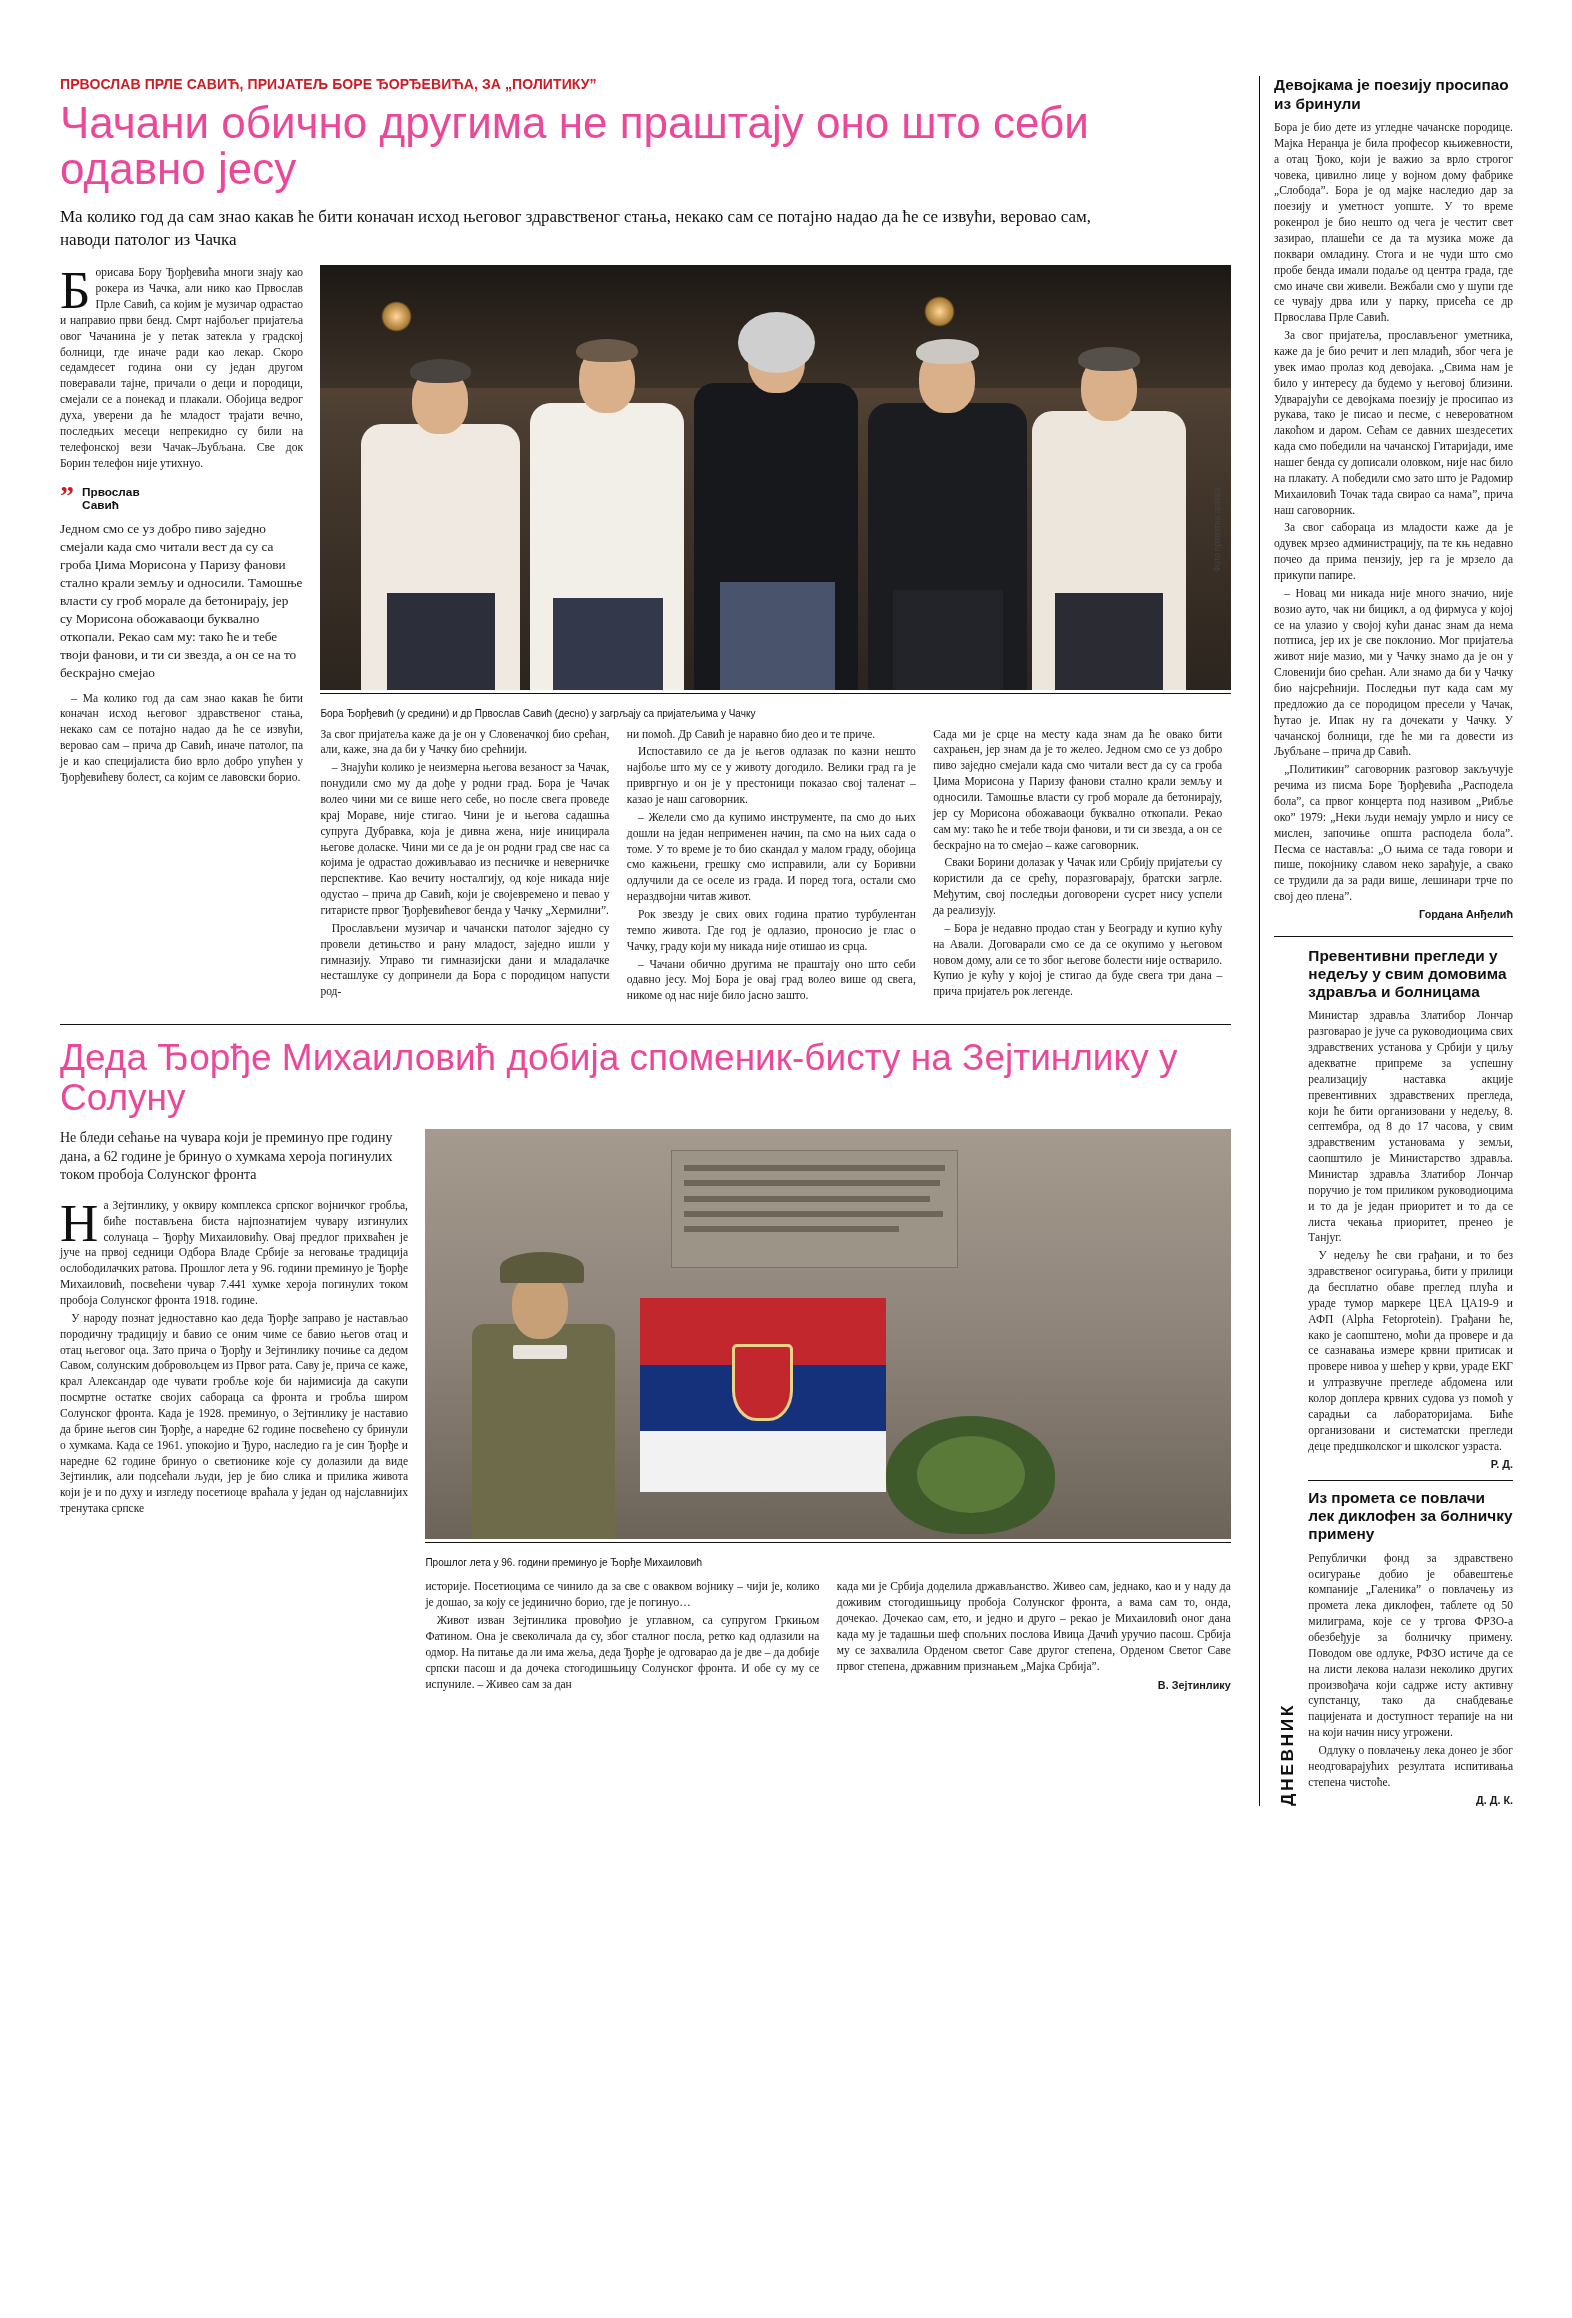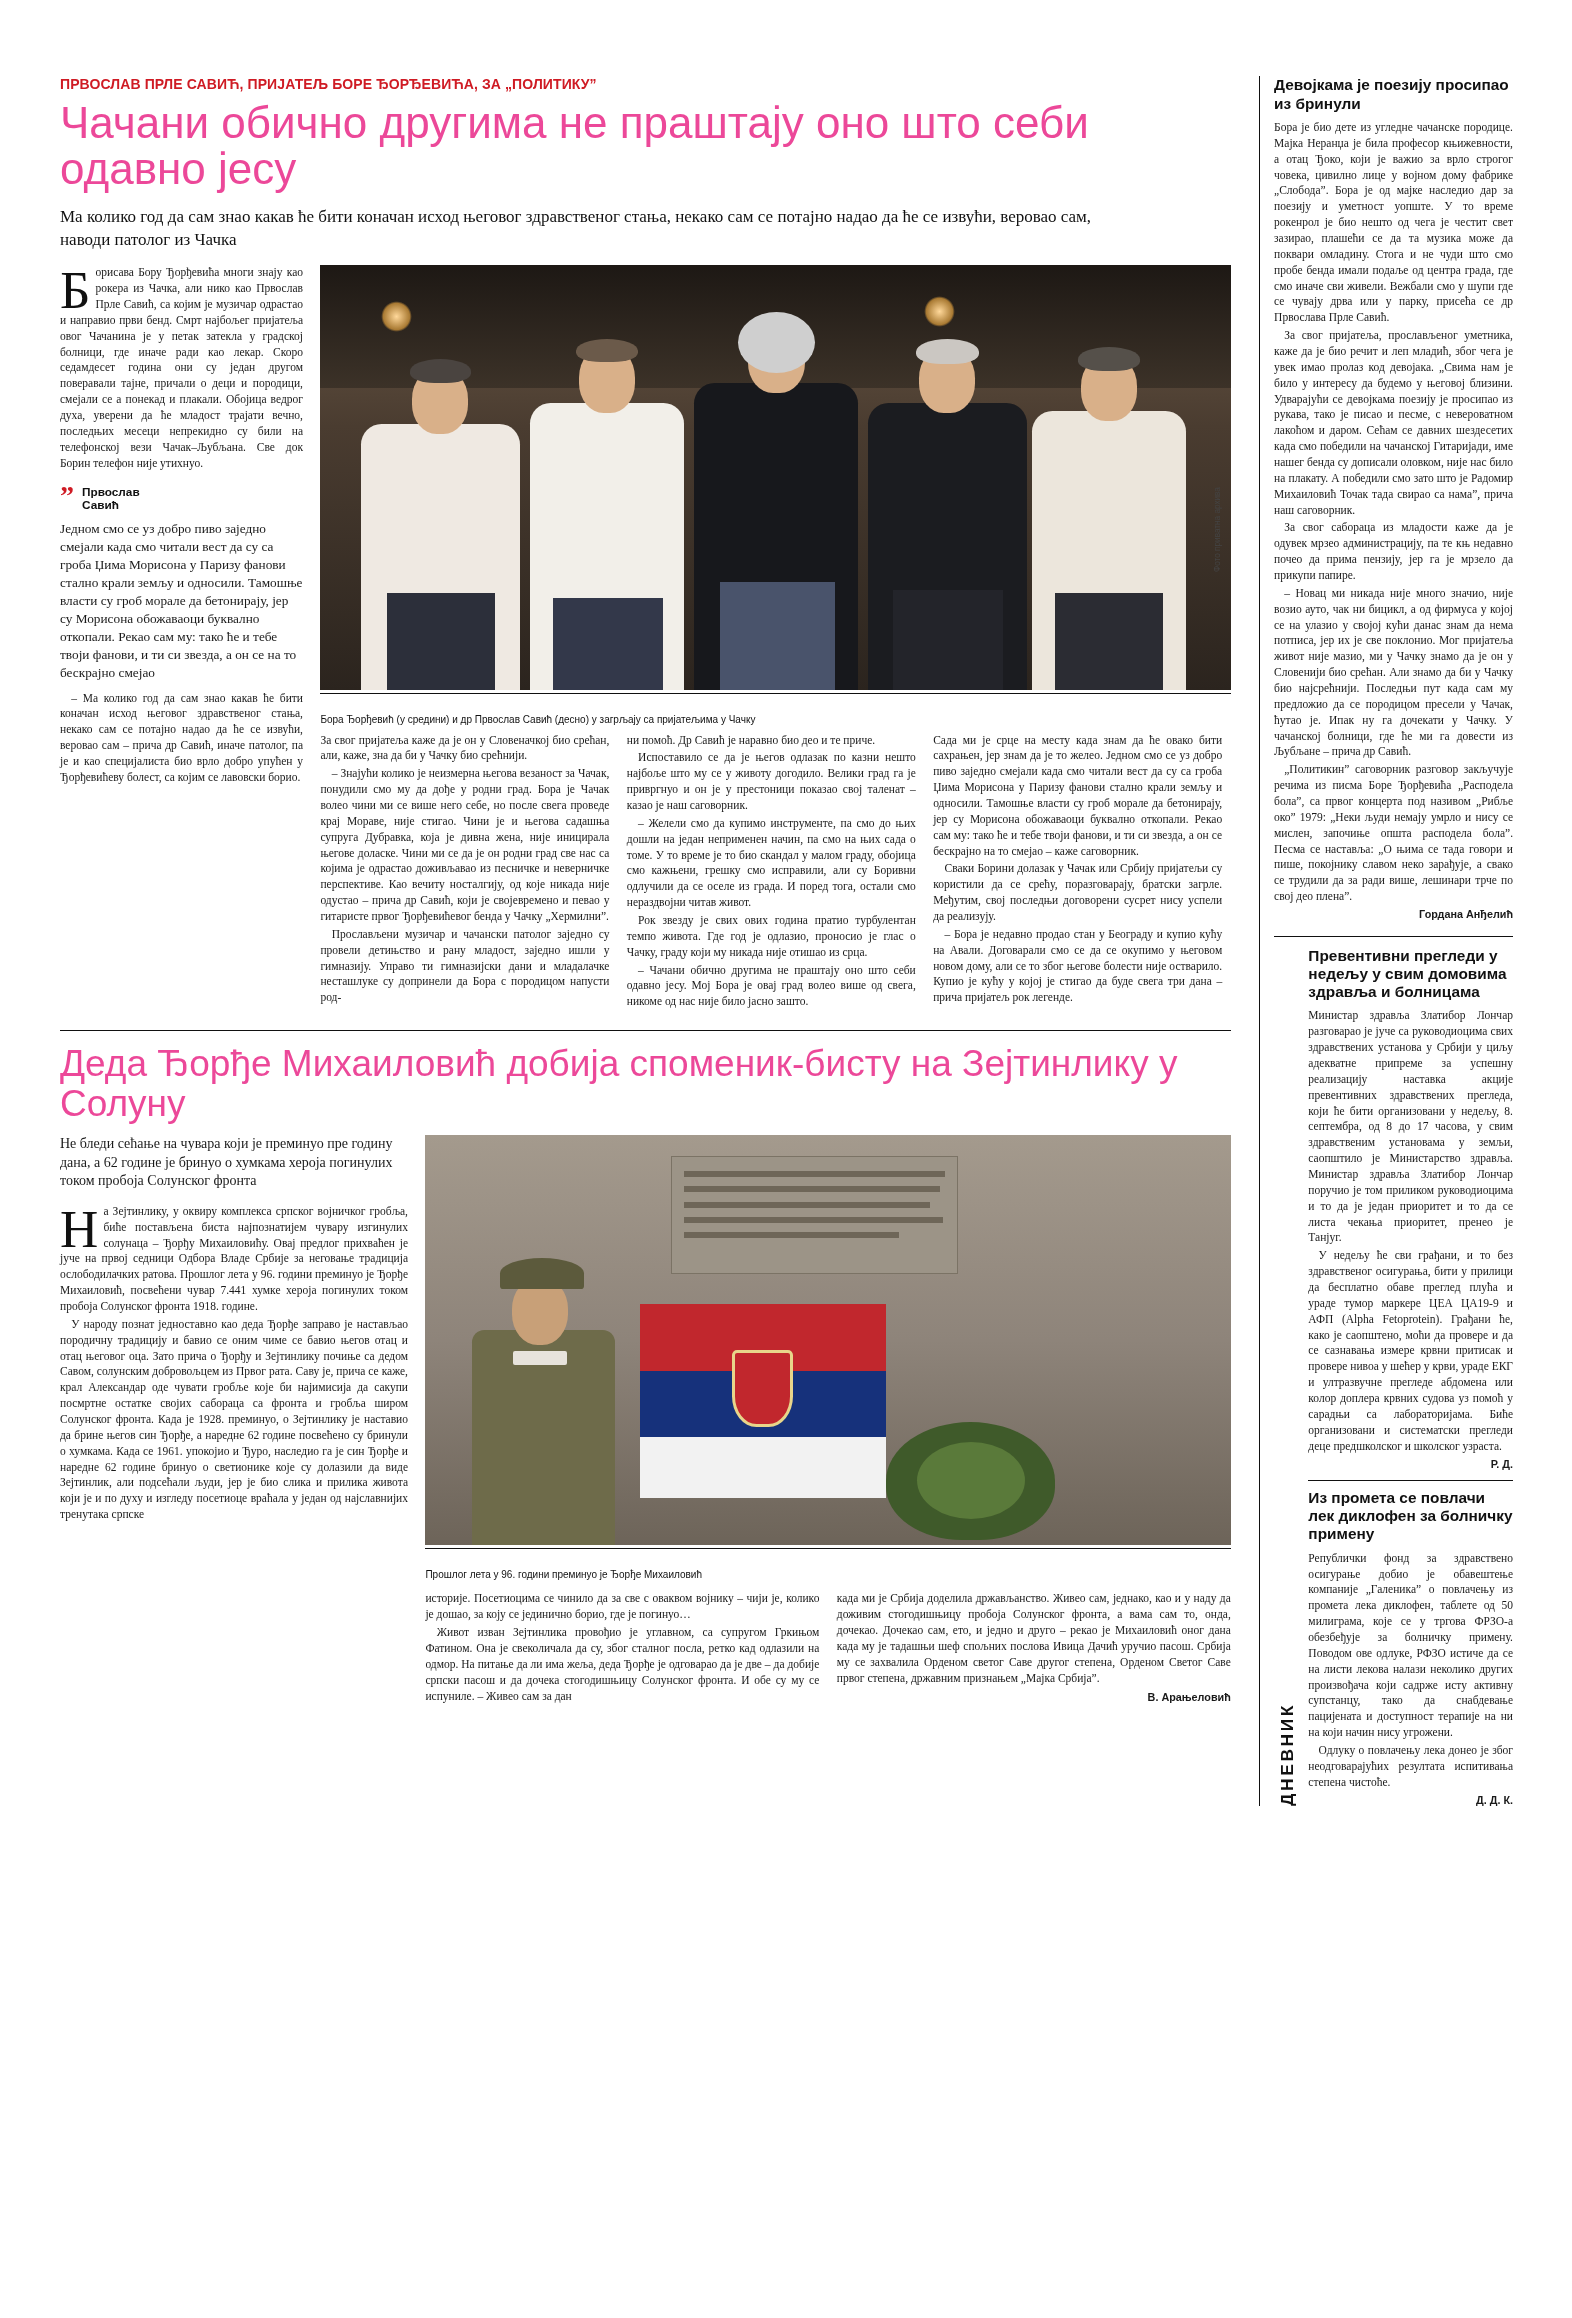--- a/index.html
+++ b/index.html
@@ -155,21 +155,21 @@
     width: 100%;
     display: block;
     position: relative;
     overflow: hidden;
     background: #2a2622;
   }
   .caption {
     font-family: "Liberation Sans", sans-serif;
     font-size: 10px;
     color: #111;
-    padding-top: 20px;
+    padding-top: 14px;
     border-top: 0.5px solid #111;
     margin-top: 3.1px;
   }
   .photo-credit {
     font-family: "Liberation Sans", sans-serif;
     font-size: 8.2px;
     color: #444;
     transform: rotate(-90deg);
     transform-origin: left top;
     position: absolute;
@@ -389,21 +389,21 @@
         </div>
 
         <div class="bottom-cols">
           <div class="col" style="width:348px;"></div>
           <div class="col" style="width:394px;">
             <p class="noind">историје. Посетиоцима се чинило да за све с оваквом војнику – чији је, колико је дошао, за коју се јединично борио, где је погинуо…</p>
             <p>Живот изван Зејтинлика провођио је углавном, са супругом Гркињом Фатином. Она је свеколичала да су, због сталног посла, ретко кад одлазили на одмор. На питање да ли има жеља, деда Ђорђе је одговарао да је две – да добије српски пасош и да дочека стогодишњицу Солунског фронта. И обе су му се испуниле. – Живео сам за дан</p>
           </div>
           <div class="col" style="width:394px;">
             <p class="noind">када ми је Србија доделила држављанство. Живео сам, једнако, као и у наду да доживим стогодишњицу пробоја Солунског фронта, а вама сам то, онда, дочекао. Дочекао сам, ето, и једно и друго – рекао је Михаиловић оног дана када му је тадашњи шеф спољних послова Ивица Дачић уручио пасош. Србија му се захвалила Орденом светог Саве другог степена, Орденом Светог Саве првог степена, државним признањем „Мајка Србија”.</p>
-            <div class="sig">В. Арањеловић</div>
+            <div class="sig">В. Зејтинлику</div>
           </div>
         </div>
       </div>
 
     </div>
 
     <div class="right-col">
 
       <div>
         <div class="rail-title">Девојкама је поезију просипао из бринули</div>

